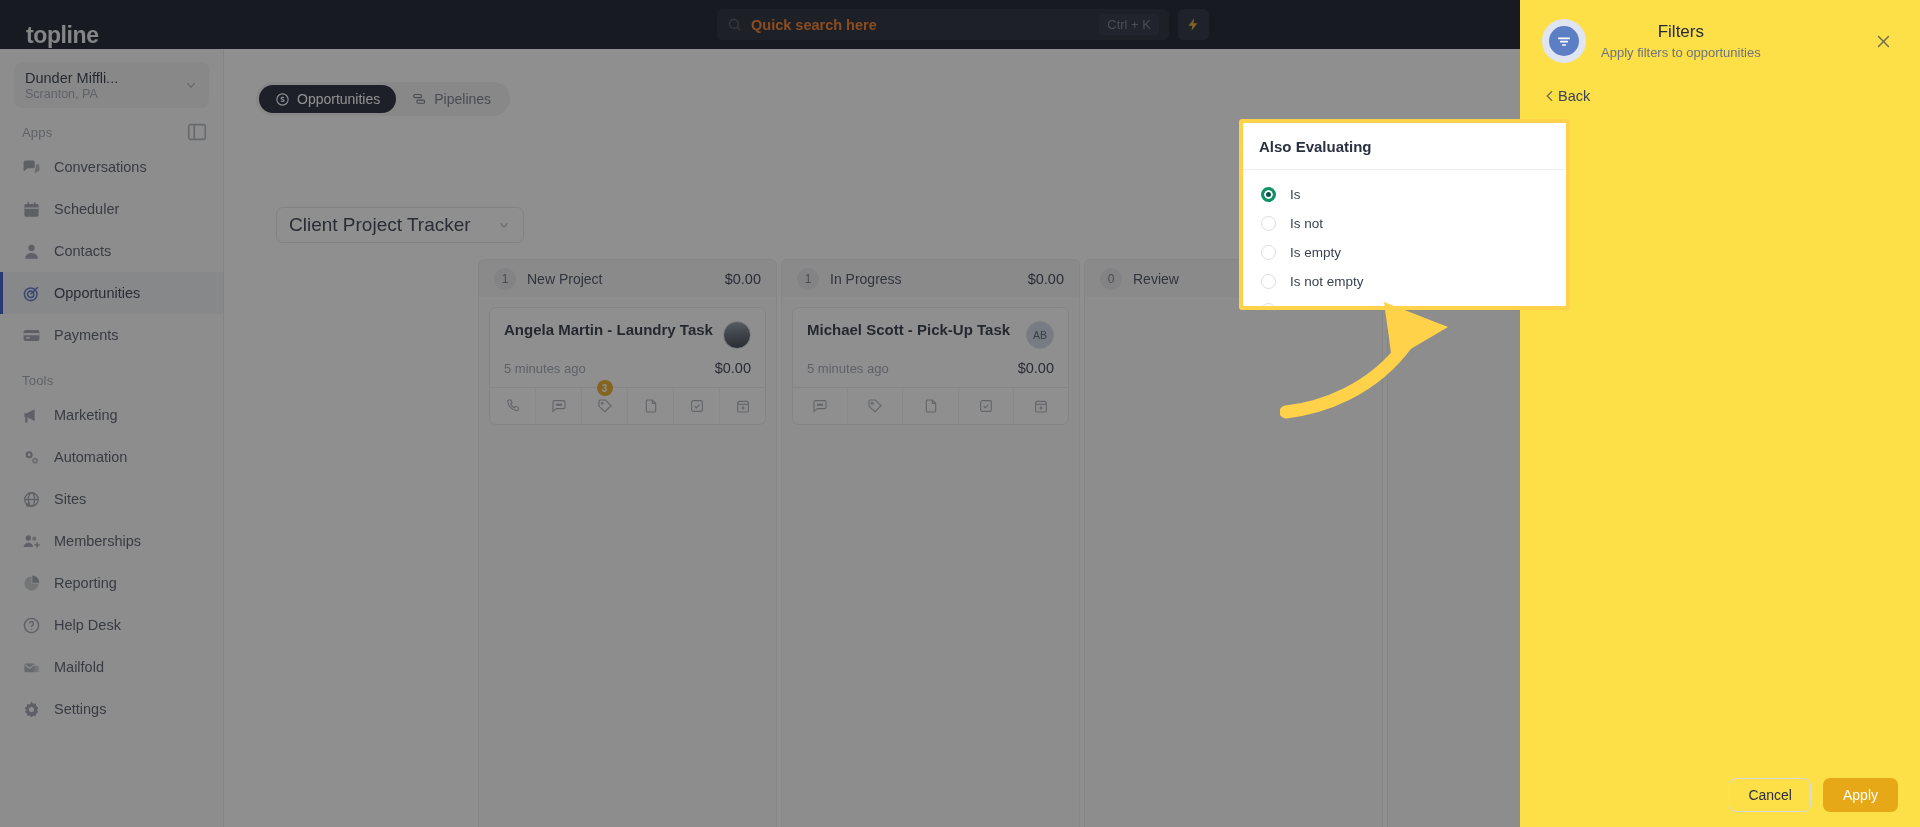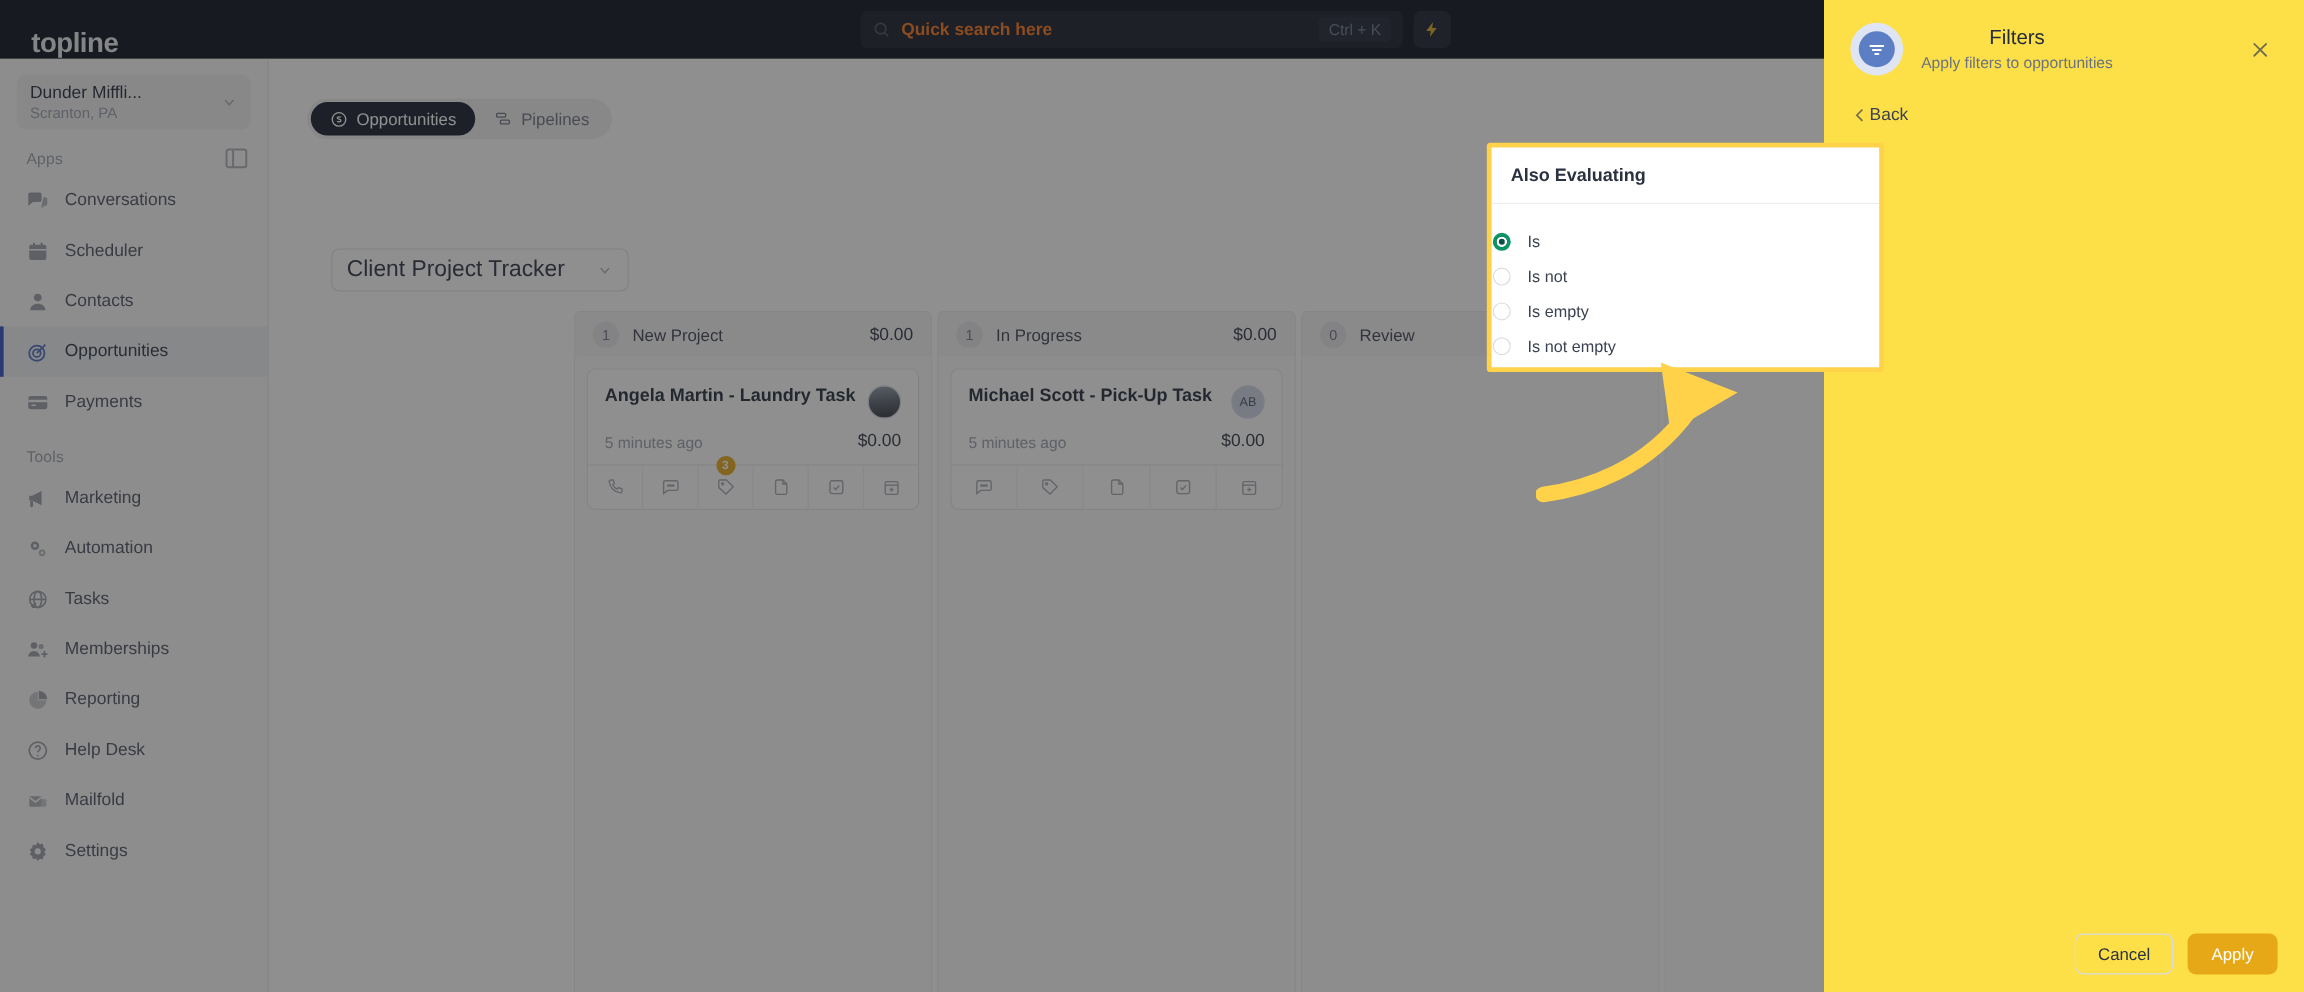--- a/index.html
+++ b/index.html
@@ -181,21 +181,21 @@
     position: absolute; left: 1239px; top: 119px; width: 331px; height: 191px;
     border: 4px solid #ffd24a; background: #ffffff; border-radius: 3px;
     overflow: hidden;
   }
   .fc-title {
     padding: 15px 16px 14px 16px; font-size: 15px; font-weight: 600;
     color: #2a3141; border-bottom: 1px solid #eeeef0;
   }
   .opt-list { padding: 10px 0 6px 0; }
   .opt {
-    display: flex; align-items: flex-end; gap: 14px; height: 29px; padding: 0 1px;
+    display: flex; align-items: center; gap: 14px; height: 29px; padding: 0 18px;
   }
   .radio {
     width: 15px; height: 15px; border-radius: 50%;
     border: 1.5px solid #dcdde1; background: #fff; flex: 0 0 auto;
   }
   .radio.on {
     border: 3px solid #0c9462; background: #0b4f4a;
     box-shadow: inset 0 0 0 2px #fff;
   }
   .opt-label { font-size: 13.5px; color: #3b4251; }
@@ -328,21 +328,21 @@
         <span>Automation</span>
       </div>
 
       <div class="nav-item">
         <svg class="ic" viewBox="0 0 24 24" fill="none" stroke="#6b7280" stroke-width="1.7">
           <circle cx="12" cy="12" r="8.5"></circle>
             <ellipse cx="12" cy="12" rx="4" ry="8.5"></ellipse>
           <line x1="3.6" y1="12" x2="20.4" y2="12"></line>
           <path d="M10 16l-4 4M6 20h3M6 20v-3" stroke-width="2"></path>
         </svg>
-        <span>Tasks</span>
+        <span>Sites</span>
       </div>
 
       <div class="nav-item">
         <svg class="ic" viewBox="0 0 24 24" fill="#6b7280">
           <circle cx="8" cy="7.5" r="3.4"></circle>
             <circle cx="15.5" cy="8.5" r="2.7" opacity=".75"></circle>
           <path d="M2 19c0-3.4 2.7-5.5 6-5.5s6 2.1 6 5.5z"></path>
           <path d="M19 14v5M16.5 16.5h5" stroke="#6b7280" stroke-width="2" stroke-linecap="round"></path>
         </svg>
         <span>Memberships</span>

